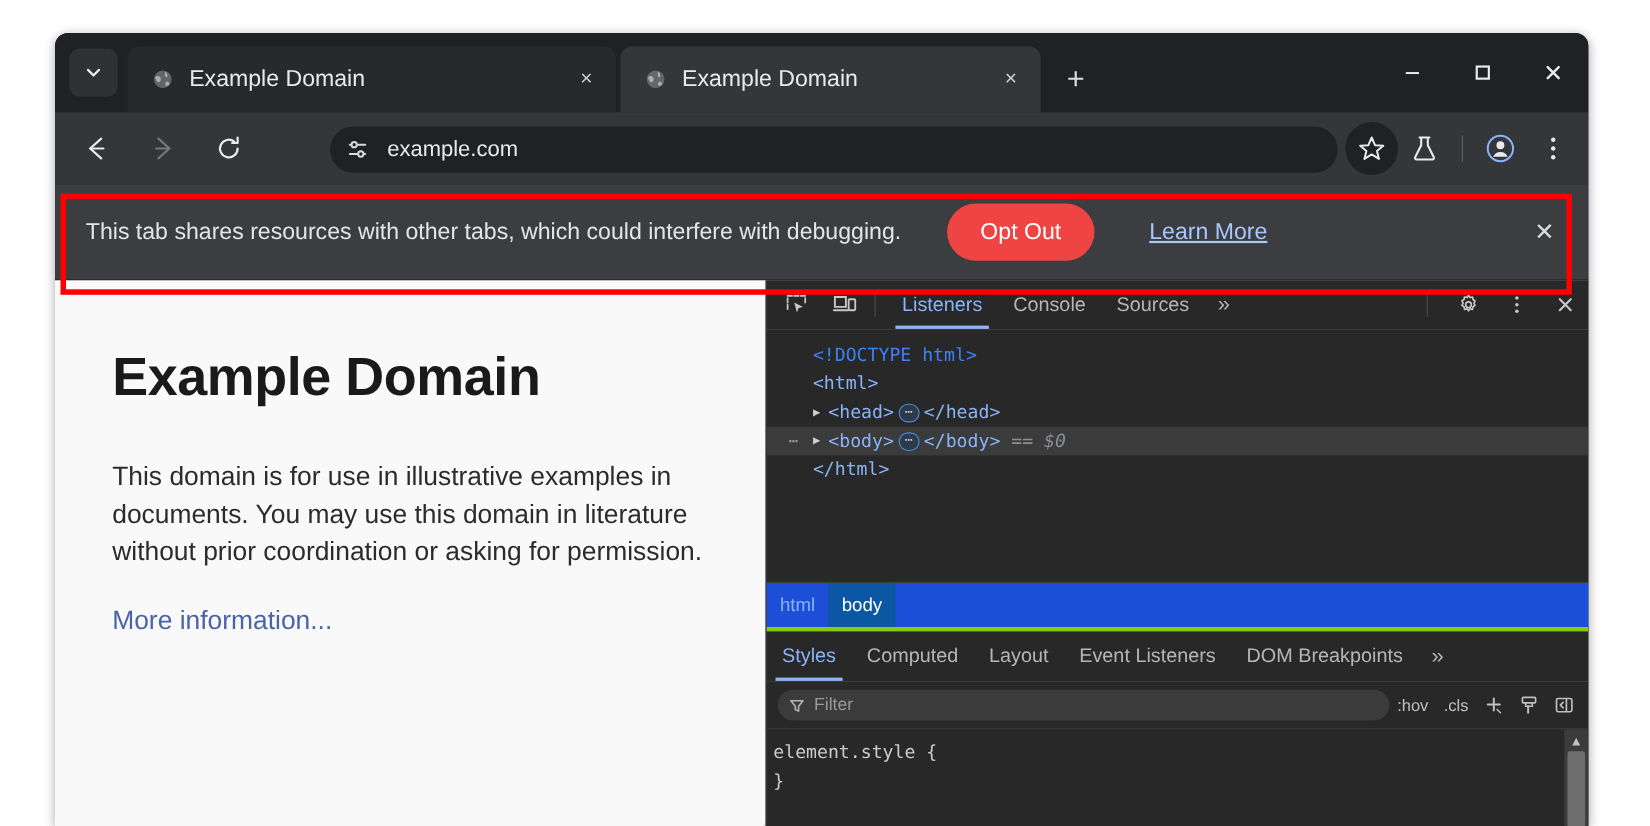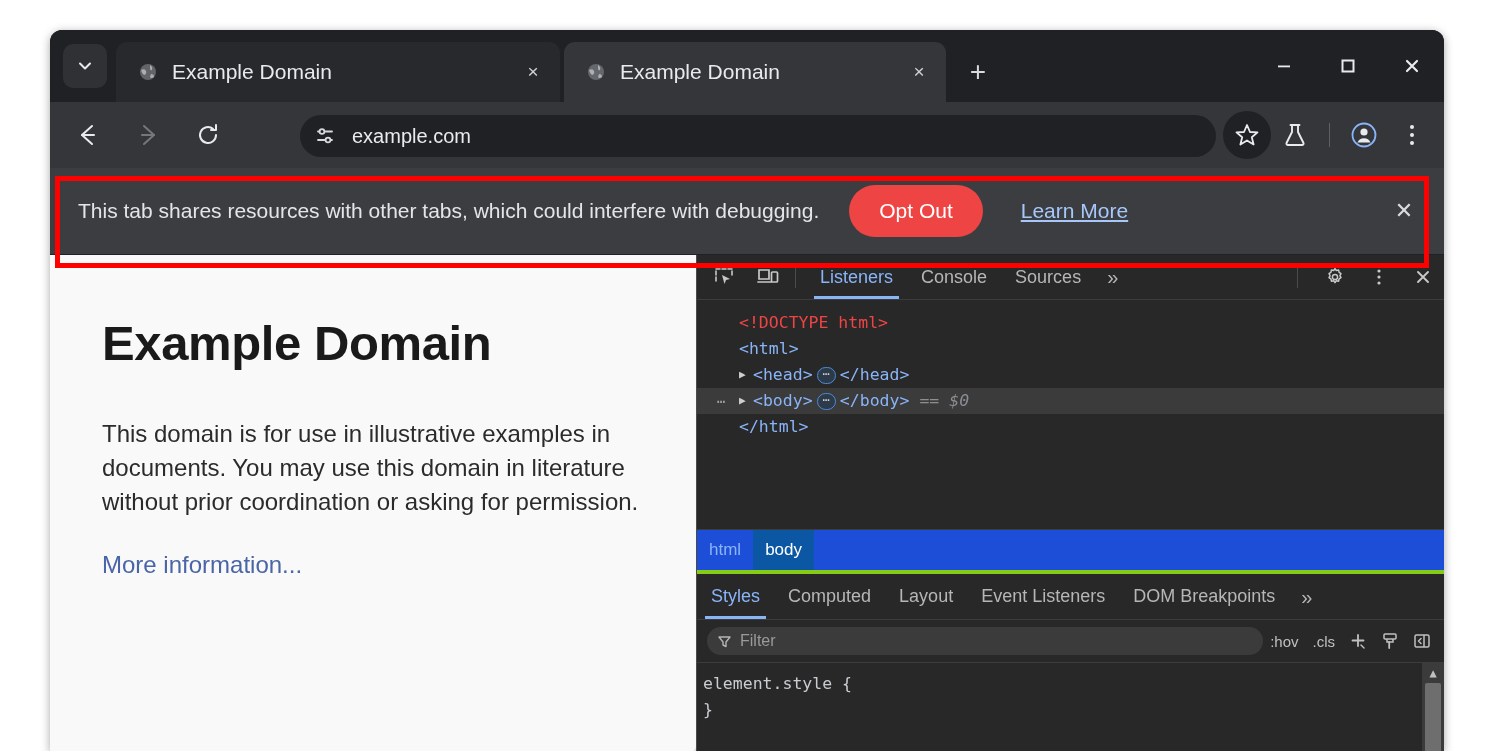--- a/index.html
+++ b/index.html
@@ -175,20 +175,21 @@
   }
 
   
   .infobar {
     position: relative;
     height: 86px;
     background: #3c3d40;
     display: flex;
     align-items: center;
     border-bottom: 1px solid #202124;
+    gap: 12px;
   }
   .infotext {
     margin-left: 28px;
     color: #e3e5e8;
     font-size: 21px;
     white-space: nowrap;
   }
   .optout {
     margin-left: 30px;
     background: #ef4444;
@@ -333,21 +334,21 @@
     line-height: 26px;
     padding-left: 20px;
     color: #9aa0a6;
     white-space: nowrap;
     display: flex;
     align-items: center;
     cursor: default;
   }
   .dom-row.selected { background: #3b3b3b; }
   .tagname { color: #8ab4f8; }
-  .doctype { color: #ef4444; text-align: center; }
+  .doctype { color: #3b82f6; text-align: center; }
   .arrow {
     display: inline-block;
     width: 14px;
     color: #cfcfcf;
     font-size: 11px;
     cursor: pointer;
   }
   .ellipsis-badge {
     display: inline-block;
     border: 1.5px solid #4c8bd9;

